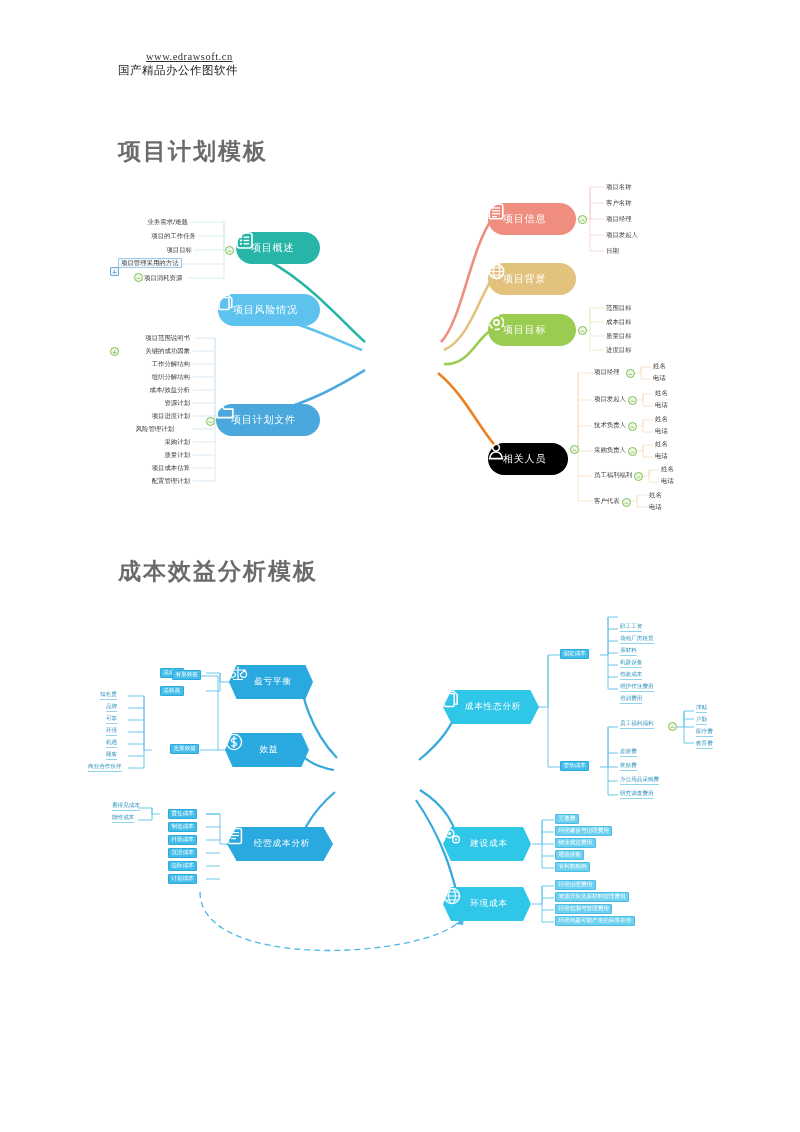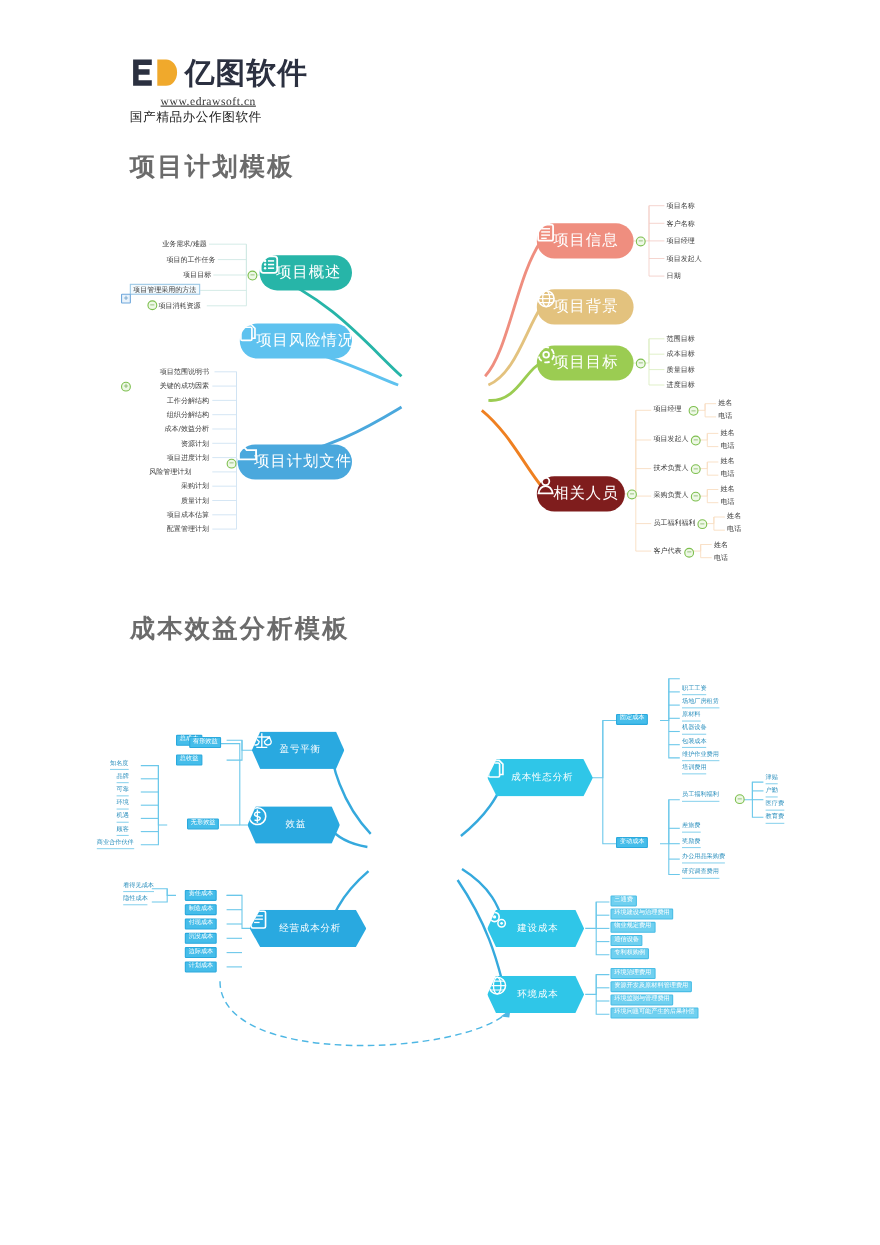--- a/index.html
+++ b/index.html
@@ -18,21 +18,21 @@
 
   
   .canvas{position:absolute;left:0;width:800px;}
   #map1{top:170px;height:370px;}
   #map2{top:610px;height:360px;}
   .canvas svg{position:absolute;left:0;top:0;overflow:visible;}
 
   
   .node{position:absolute;display:flex;align-items:center;border-radius:22px;color:#fff;box-sizing:border-box;}
   .node .ico{flex:0 0 auto;display:flex;align-items:center;justify-content:center;}
-  .node .lbl{font-size:14px;letter-spacing:.8px;white-space:nowrap;font-family:Liberation Mono, monospace;}
+  .node .lbl{font-size:10px;letter-spacing:.8px;white-space:nowrap;font-family:Liberation Mono, monospace;}
 
   .center1{position:absolute;width:94px;height:62px;border-radius:31px/31px;background:#f2526f;
     display:flex;flex-direction:column;align-items:center;justify-content:center;color:#fff;}
   .center1 .lbl{font-size:9.5px;letter-spacing:1px;margin-top:3px;font-family:"DejaVu Sans",sans-serif;}
 
   
   .leaf{position:absolute;font-size:6.4px;color:#3a3a3a;white-space:nowrap;font-family:"DejaVu Sans",sans-serif;line-height:1;}
   .leaf.r{text-align:right;}
   .leaf.boxed{border:1px solid #9ec9e6;background:#f3fafe;padding:1px 2px;}
 
@@ -53,29 +53,20 @@
   .bx{position:absolute;font-size:5.6px;color:#ffffff;background:#45bdea;border:1px solid #2aa9dd;
       padding:1.3px 2.5px;white-space:nowrap;font-family:"DejaVu Sans",sans-serif;line-height:1;border-radius:1px;}
   .bx.lt{background:#6fd0f0;border-color:#49bde6;}
   .tx{position:absolute;font-size:5.6px;color:#2b8fbd;white-space:nowrap;font-family:"DejaVu Sans",sans-serif;line-height:1;}
   .tx.u{border-bottom:1px solid #8fd4ee;padding-bottom:1px;}
 </style>
 </head>
 <body>
 
 <div class="header">
-  <div class="logo-row">
-    <span class="logo-mark">
-      <svg width="46" height="30" viewBox="0 0 46 30">
-        <path d="M3 3 h17 v5 h-12 v4 h10 v5 h-10 v5 h12 v5 h-17 z" fill="#2b3040"></path>
-        <path d="M25 3 h8 a10 12 0 0 1 0 24 h-8 z M31 8 h2 a7 7 0 0 1 0 14 h-2 z" fill="#f0a92c"></path>
-      </svg>
-    </span>
-    <span class="logo-text">亿图软件</span>
-  </div>
   <div class="logo-url">www.edrawsoft.cn</div>
   <div class="logo-sub">国产精品办公作图软件</div>
 </div>
 
 <div class="page-title" id="title1">项目计划模板</div>
 <div class="page-title" id="title2">成本效益分析模板</div>
 
 <div class="canvas" id="map1">
 
   <svg width="800" height="380">
@@ -245,21 +236,21 @@
         </svg>
     </span>
     <span class="lbl" style="margin-left:6px;">项目目标</span>
   </div>
   <div class="mk" style="left:578px;top:156px;">−</div>
   <div class="leaf" style="left:606px;top:135px;">范围目标</div>
   <div class="leaf" style="left:606px;top:149px;">成本目标</div>
   <div class="leaf" style="left:606px;top:163px;">质量目标</div>
   <div class="leaf" style="left:606px;top:177px;">进度目标</div>
 
-  <div class="node" style="left:488px;top:263px;width:80px;height:32px;background:#7f1d1d;padding-left:9px;">
+  <div class="node" style="left:488px;top:273px;width:80px;height:32px;background:#000000;padding-left:9px;">
     <span class="ico">
       <svg width="16" height="17" viewBox="0 0 16 17">
           <circle cx="8" cy="4.6" r="3.4" fill="none" stroke="#fff" stroke-width="1.6"></circle>
           <path d="M1.6 15.6 C2.4 10.6, 5 9, 8 9 s5.6 1.6 6.4 6.6 z" fill="none" stroke="#fff" stroke-width="1.6"></path>
         </svg>
     </span>
     <span class="lbl" style="margin-left:6px;">相关人员</span>
   </div>
   <div class="mk" style="left:570px;top:275px;">−</div>
 

